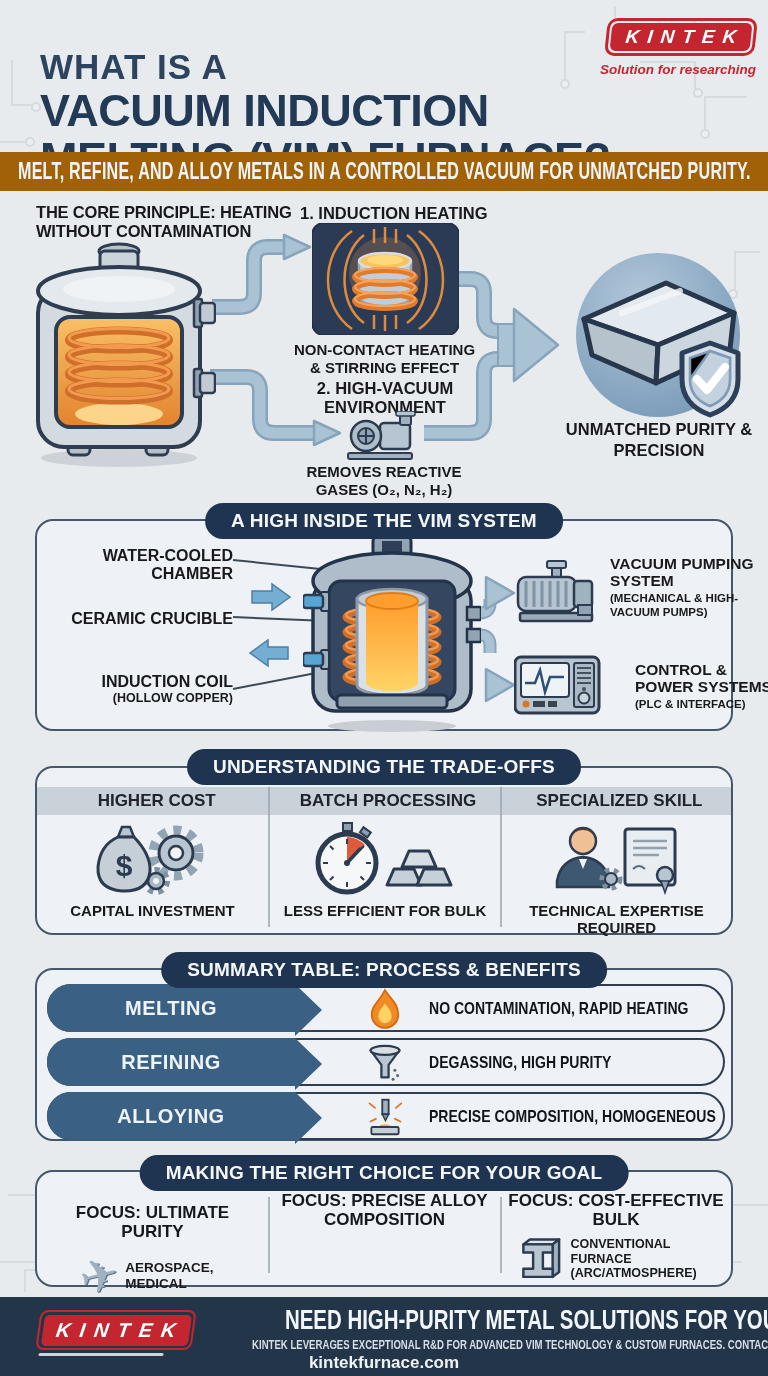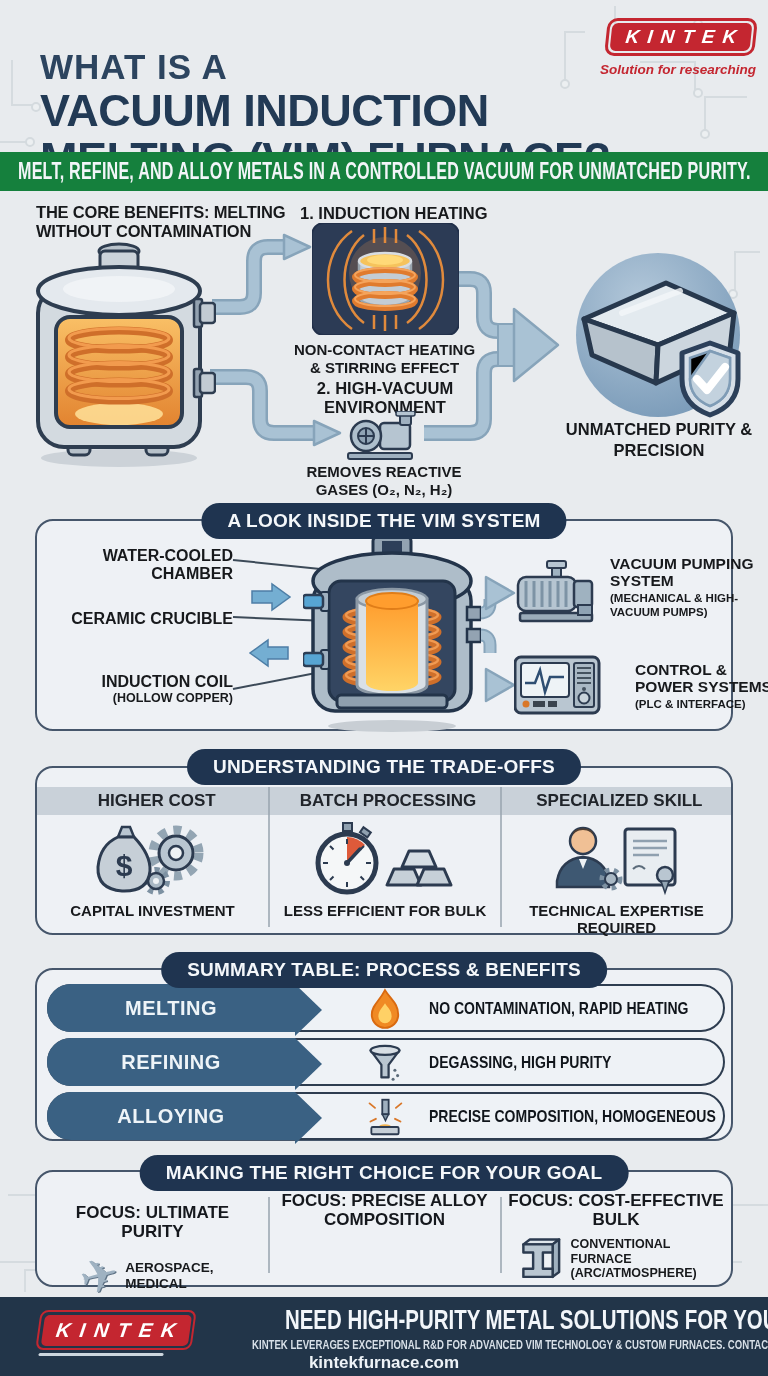--- a/index.html
+++ b/index.html
@@ -20,21 +20,21 @@
   .logo-box { position:absolute; left:606px; top:18px; width:150px; height:38px;
     border:3px solid #c42630; border-radius:10px; padding:2px; transform:skewX(-6deg); }
   .logo-inner { width:100%; height:100%; background:#c42630; border-radius:6px;
     display:flex; align-items:center; justify-content:center; }
   .logo-inner span { color:#fff; font-weight:700; font-style:italic; font-size:19px;
     letter-spacing:8px; padding-left:8px; }
   .logo-tagline { position:absolute; left:590px; top:62px; width:166px; text-align:right;
     color:#c42630; font-weight:700; font-style:italic; font-size:13.5px; }
 
   .banner { position:absolute; left:0; top:152px; width:768px; height:39px;
-    background:#15803d; display:flex; align-items:center; justify-content:center; }
+    background:#a16207; display:flex; align-items:center; justify-content:center; }
   .banner span { color:#f2f5f8; font-size:23px; font-weight:700; white-space:nowrap;
     display:inline-block; transform:scaleX(.7); letter-spacing:.3px; }
 
   
   .section { position:absolute; left:0; width:768px; }
   .panel { position:absolute; left:35px; right:35px; border:2.5px solid #46566b;
     border-radius:18px; background:#eef1f5; }
   .pill { position:absolute; top:0; left:50%; transform:translateX(-50%);
     background:#1f3450; color:#f4f7fa; border-radius:22px; padding:7px 26px;
     font-size:19px; font-weight:700; white-space:nowrap; z-index:3; letter-spacing:.2px; }
@@ -183,21 +183,21 @@
       <path class="pipe" d="M210,182 H246 Q260,182 260,196 V224 Q260,238 274,238 H314"></path>
       <polygon class="phead" points="314,226 340,238 314,250"></polygon>
       <path class="pipe-o" d="M459,84 H470 Q484,84 484,98 V122 Q484,136 498,136 H506"></path>
       <path class="pipe" d="M459,84 H470 Q484,84 484,98 V122 Q484,136 498,136 H506"></path>
       <path class="pipe-o" d="M424,238 H470 Q484,238 484,224 V178 Q484,164 498,164 H506"></path>
       <path class="pipe" d="M424,238 H470 Q484,238 484,224 V178 Q484,164 498,164 H506"></path>
       <rect x="498" y="129" width="17" height="42" fill="#a9c2d4" stroke="#87a4ba" stroke-width="2"></rect>
       <polygon class="phead" points="514,114 514,186 558,150"></polygon>
     </svg>
 
-    <div class="core-heading">THE CORE BENEFITS: MELTING WITHOUT CONTAMINATION</div>
+    <div class="core-heading">THE CORE PRINCIPLE: HEATING WITHOUT CONTAMINATION</div>
 
     <svg class="abs" style="left:24px; top:42px;" width="192" height="232" viewBox="0 0 192 232">
       <defs>
         <linearGradient id="gwin" x1="0" y1="0" x2="0" y2="1">
           <stop offset="0" stop-color="#f9c066"></stop>
             <stop offset="1" stop-color="#e2832f"></stop>
         </linearGradient>
       </defs>
       <ellipse cx="95" cy="221" rx="78" ry="9" fill="#ccd2d8"></ellipse>
       <rect x="44" y="204" width="22" height="14" rx="5" fill="#b7c1ca" stroke="#2e3d50" stroke-width="3"></rect>
@@ -290,21 +290,21 @@
         <path d="M30,8 L50,15 V36 Q50,55 30,63 Q10,55 10,36 Z" fill="#c3d2de" stroke="#7f9cb6" stroke-width="2.5"></path>
         <polyline points="17,36 27,47 45,24" fill="none" stroke="#ffffff" stroke-width="8" stroke-linecap="round" stroke-linejoin="round"></polyline>
       </g>
     </svg>
 
     <div class="result-cap">UNMATCHED PURITY &amp; PRECISION</div>
   </div>
 
   <div class="section" style="top:503px; height:246px;">
     <div class="panel" style="top:16px; bottom:18px;"></div>
-    <div class="pill">A LOOK INSIDE THE VIM SYSTEM</div>
+    <div class="pill">A HIGH INSIDE THE VIM SYSTEM</div>
 
     <svg class="abs" style="left:0; top:0;" width="768" height="246">
       <line class="leader" x1="233" y1="57" x2="340" y2="68"></line>
         <circle class="ldot" cx="342" cy="69" r="4"></circle>
       <line class="leader" x1="233" y1="114" x2="352" y2="119"></line>
         <circle class="ldot" cx="353" cy="119" r="4"></circle>
       <line class="leader" x1="233" y1="186" x2="347" y2="164"></line>
         <circle class="ldot" cx="348" cy="163" r="4"></circle>
       <polygon points="252,88 272,88 272,81 290,94 272,107 272,100 252,100" fill="#74aed2" stroke="#4d7ea6" stroke-width="1.5"></polygon>
       <polygon points="288,144 268,144 268,137 250,150 268,163 268,156 288,156" fill="#74aed2" stroke="#4d7ea6" stroke-width="1.5"></polygon>

